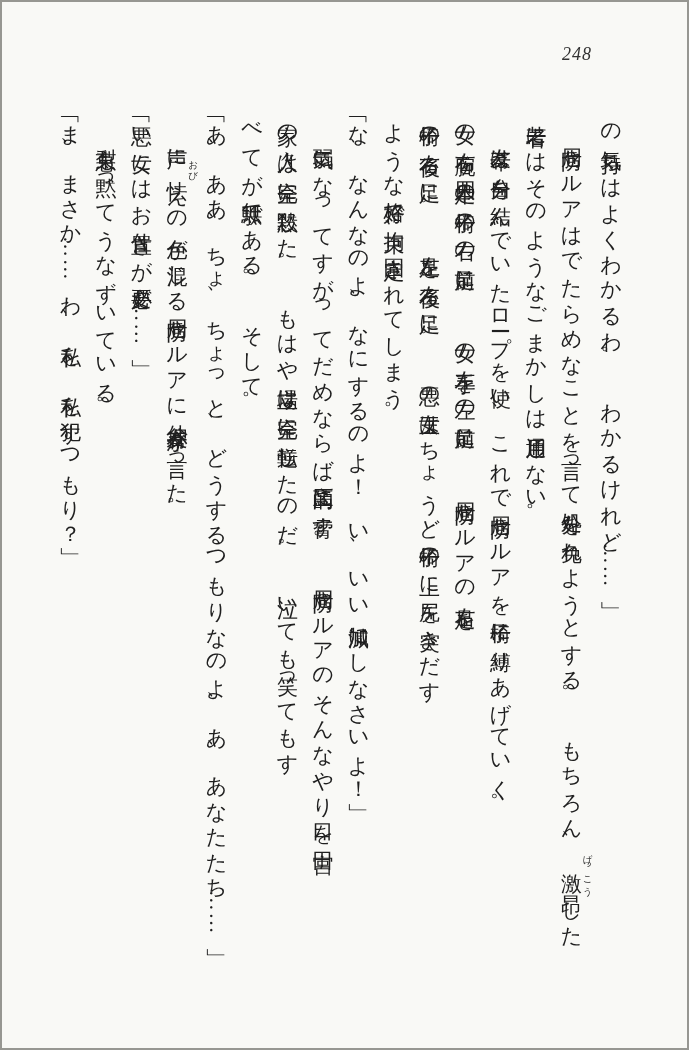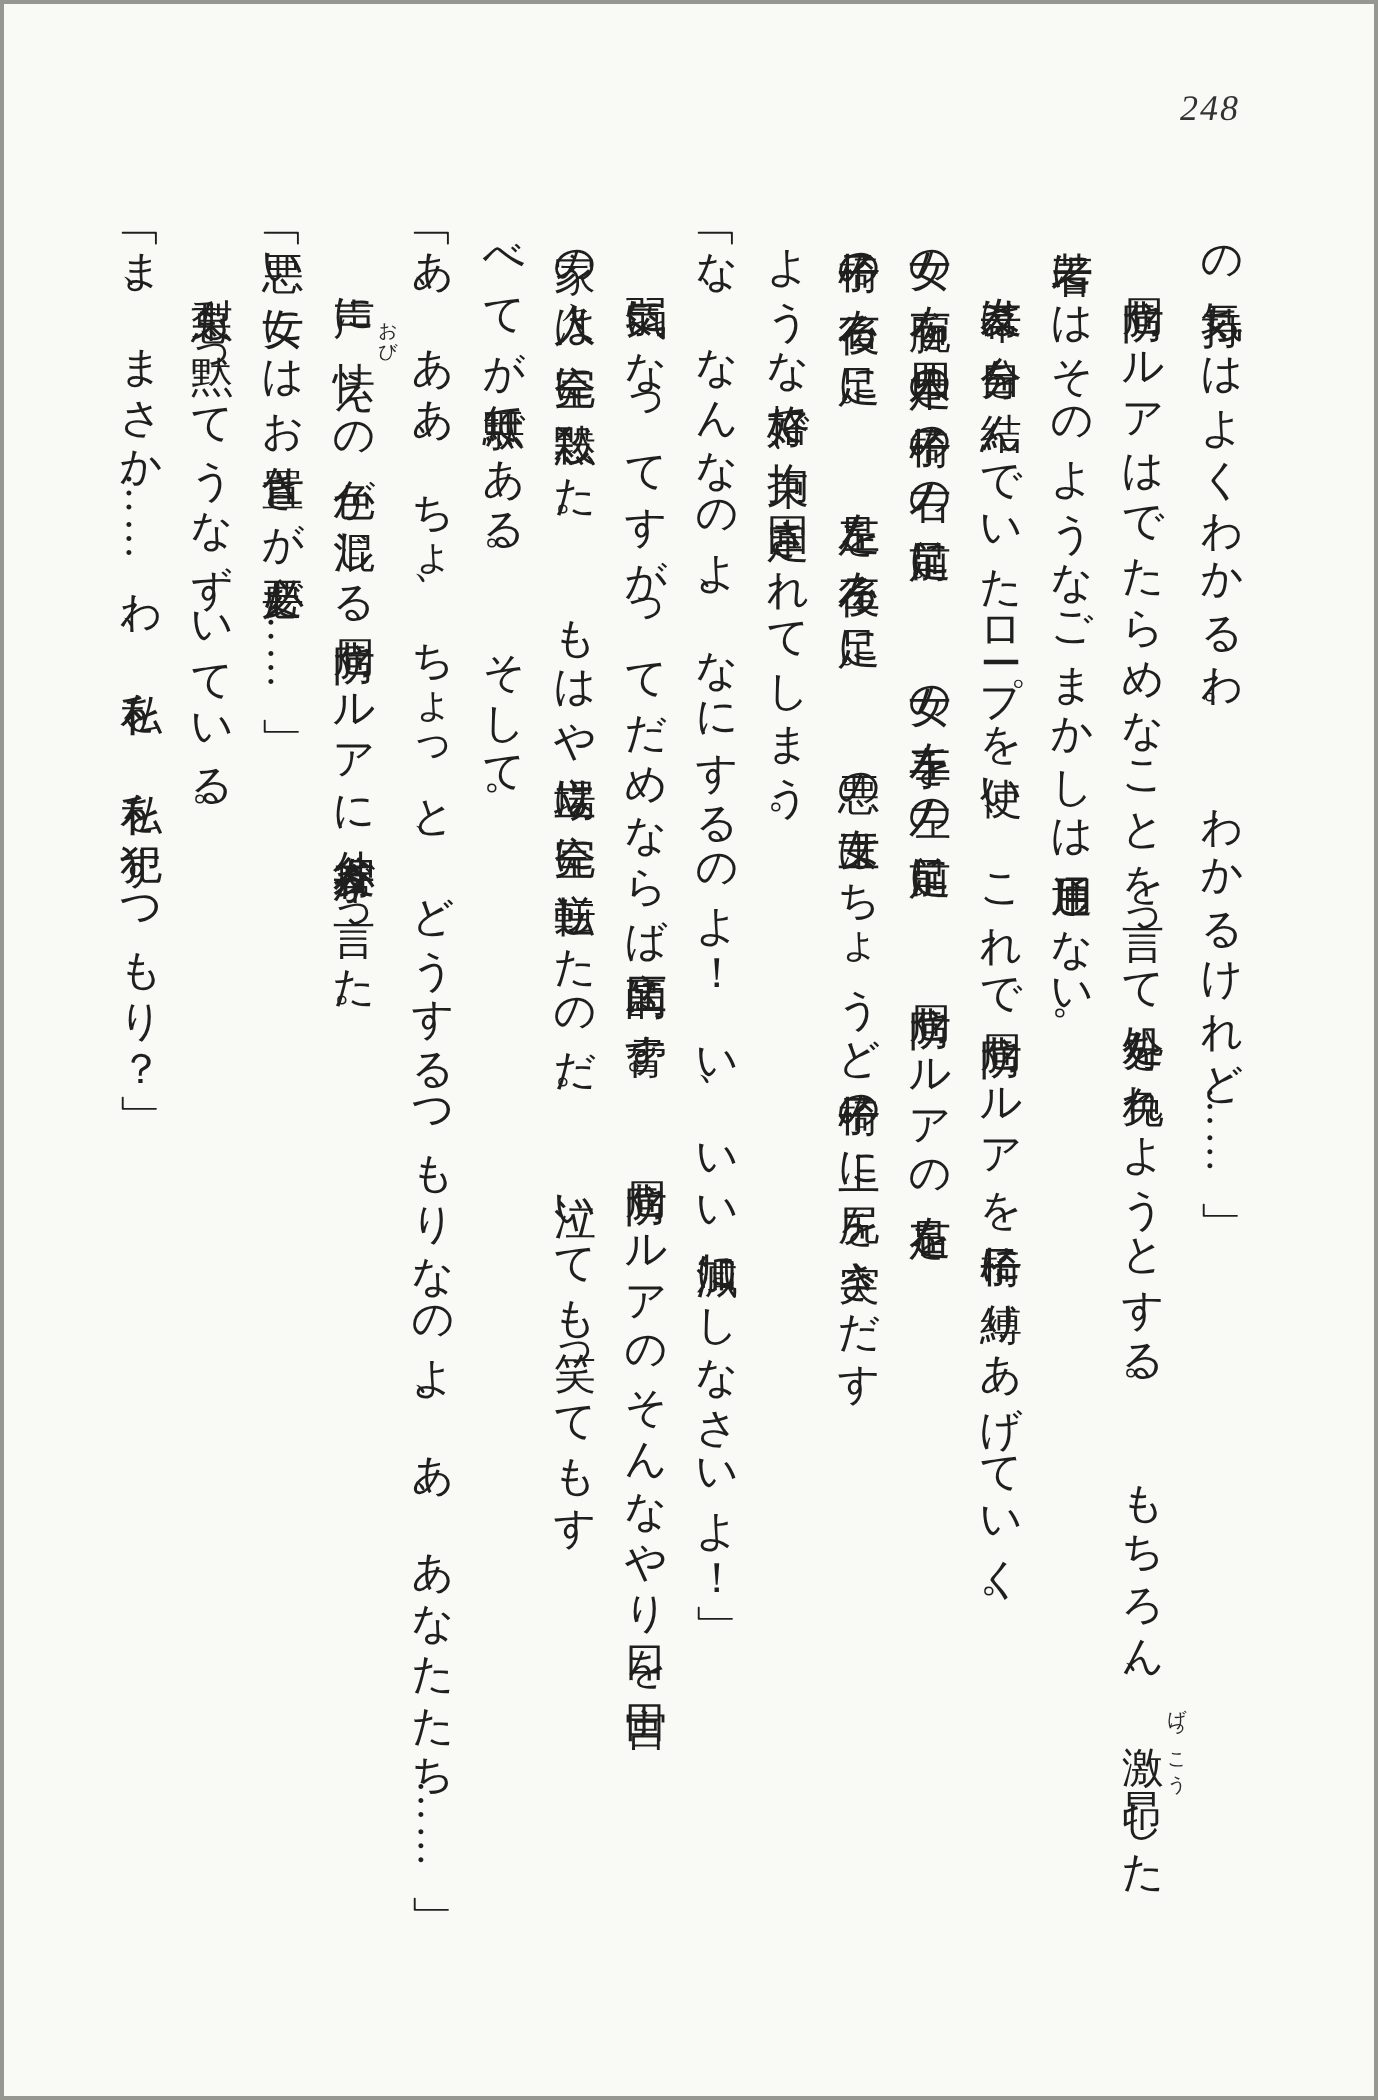--- a/index.html
+++ b/index.html
@@ -21,21 +21,20 @@
     color: #1f1f1f;
   }
   .pagenum {
     position: absolute;
     top: 42px;
     left: 560px;
     font-size: 18px;
     font-style: italic;
     letter-spacing: 1px;
     color: #333;
-    margin-left: 28px;
   }
   .textblock {
     position: absolute;
     top: 107px;
     right: 59px;
     height: 914px;
     writing-mode: vertical-rl;
     font-size: 21px;
     line-height: 35.5px;
     letter-spacing: 1.7px;

